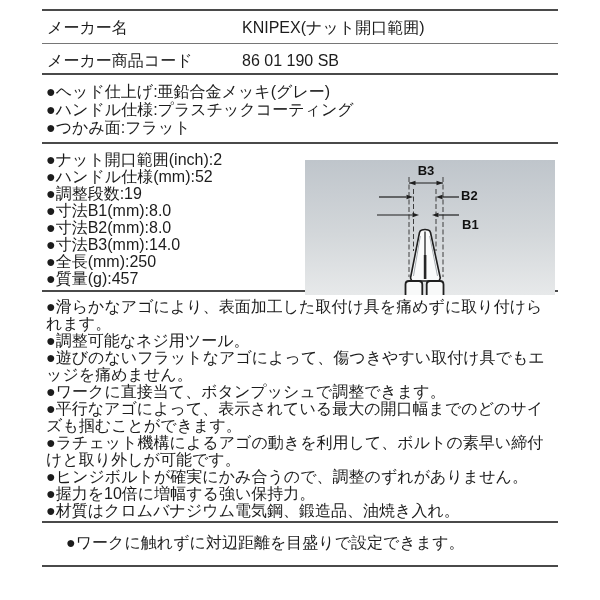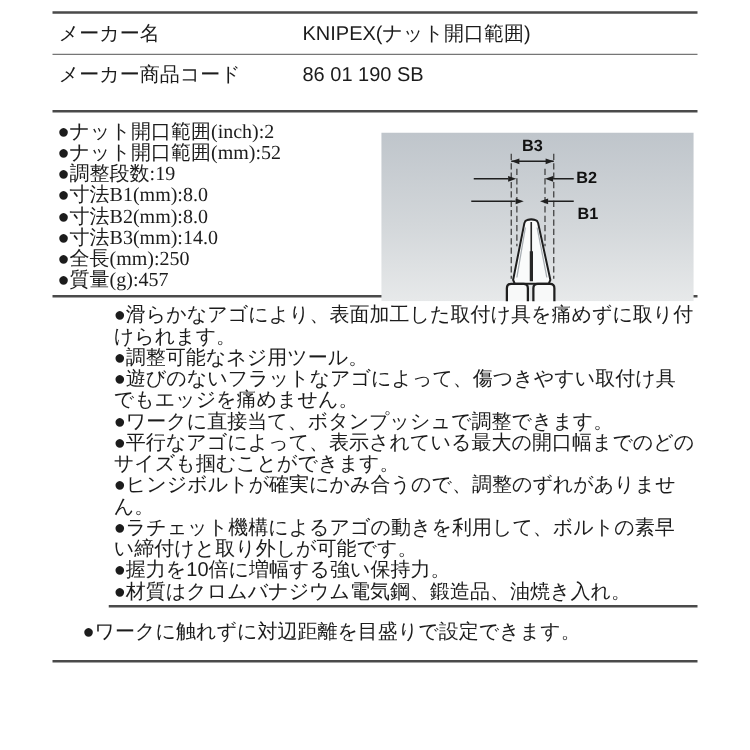--- a/index.html
+++ b/index.html
@@ -26,45 +26,45 @@
     border-bottom: 2px solid #4a4a4a;
   }
   .info-row {
     display: flex;
     align-items: flex-start;
     padding: 8px 0 7px 5px;
     font-size: 16px;
     line-height: 17px;
   }
   .info-row + .info-row { border-top: 1px solid #767676; }
-  .info-row.last { padding-bottom: 19px; }
+  .info-row.last { padding-bottom: 4px; }
   .info-label { width: 195px; flex: none; }
   .info-value { flex: 1; }
 
   
   .sec { border-bottom: 2px solid #4a4a4a; font-size: 16px; }
   .line { margin: 0; overflow-wrap: break-word; }
 
   .attrs { padding: 8px 2px 5px 4px; }
   .attrs .line { line-height: 18px; }
 
   .specs { position: relative; padding: 7px 2px 3px 4px; min-height: 142px; }
-  .specs .spec-list { width: 255px; font-family: Liberation Serif, serif; }
+  .specs .spec-list { width: 255px; }
   .specs .line { line-height: 17px; }
 
   .diagram {
     position: absolute;
     left: 263px;
     top: 16px;
     width: 250px;
     height: 135px;
   }
   .diagram svg { display: block; }
 
-  .features { padding: 6px 2px 2px 4px; margin-left: 45px; }
+  .features { padding: 6px 2px 2px 4px; }
   .features .line { line-height: 17px; }
 
   .note { padding: 11px 2px 14px 4px; }
   .note .line { line-height: 17px; margin-left: 20px; }
 </style>
 </head>
 <body>
 
 <div class="page">
   <div class="content">
@@ -73,25 +73,30 @@
       <div class="info-row">
         <div class="info-label">メーカー名</div>
         <div class="info-value">KNIPEX(ナット開口範囲)</div>
       </div>
       <div class="info-row last">
         <div class="info-label">メーカー商品コード</div>
         <div class="info-value">86 01 190 SB</div>
       </div>
     </div>
 
+    <div class="sec attrs">
+      <p class="line">●ヘッド仕上げ:亜鉛合金メッキ(グレー)</p>
+      <p class="line">●ハンドル仕様:プラスチックコーティング</p>
+      <p class="line">●つかみ面:フラット</p>
+    </div>
 
     <div class="sec specs">
       <div class="spec-list">
         <p class="line">●ナット開口範囲(inch):2</p>
-        <p class="line">●ナット開口範囲(mm):52</p>
+        <p class="line">●ハンドル仕様(mm):52</p>
         <p class="line">●調整段数:19</p>
         <p class="line">●寸法B1(mm):8.0</p>
         <p class="line">●寸法B2(mm):8.0</p>
         <p class="line">●寸法B3(mm):14.0</p>
         <p class="line">●全長(mm):250</p>
         <p class="line">●質量(g):457</p>
       </div>
 
       <div class="diagram">
         <svg width="250" height="135" viewBox="0 0 250 135" xmlns="http://www.w3.org/2000/svg">
@@ -147,22 +152,22 @@
         </svg>
       </div>
     </div>
 
     <div class="sec features">
       <p class="line">●滑らかなアゴにより、表面加工した取付け具を痛めずに取り付けられます。</p>
       <p class="line">●調整可能なネジ用ツール。</p>
       <p class="line">●遊びのないフラットなアゴによって、傷つきやすい取付け具でもエッジを痛めません。</p>
       <p class="line">●ワークに直接当て、ボタンプッシュで調整できます。</p>
       <p class="line">●平行なアゴによって、表示されている最大の開口幅までのどのサイズも掴むことができます。</p>
+      <p class="line">●ラチェット機構によるアゴの動きを利用して、ボルトの素早い締付けと取り外しが可能です。</p>
       <p class="line">●ヒンジボルトが確実にかみ合うので、調整のずれがありません。</p>
-      <p class="line">●ラチェット機構によるアゴの動きを利用して、ボルトの素早い締付けと取り外しが可能です。</p>
       <p class="line">●握力を10倍に増幅する強い保持力。</p>
       <p class="line">●材質はクロムバナジウム電気鋼、鍛造品、油焼き入れ。</p>
     </div>
 
     <div class="sec note">
       <p class="line">●ワークに触れずに対辺距離を目盛りで設定できます。</p>
     </div>
 
   </div>
 </div>

